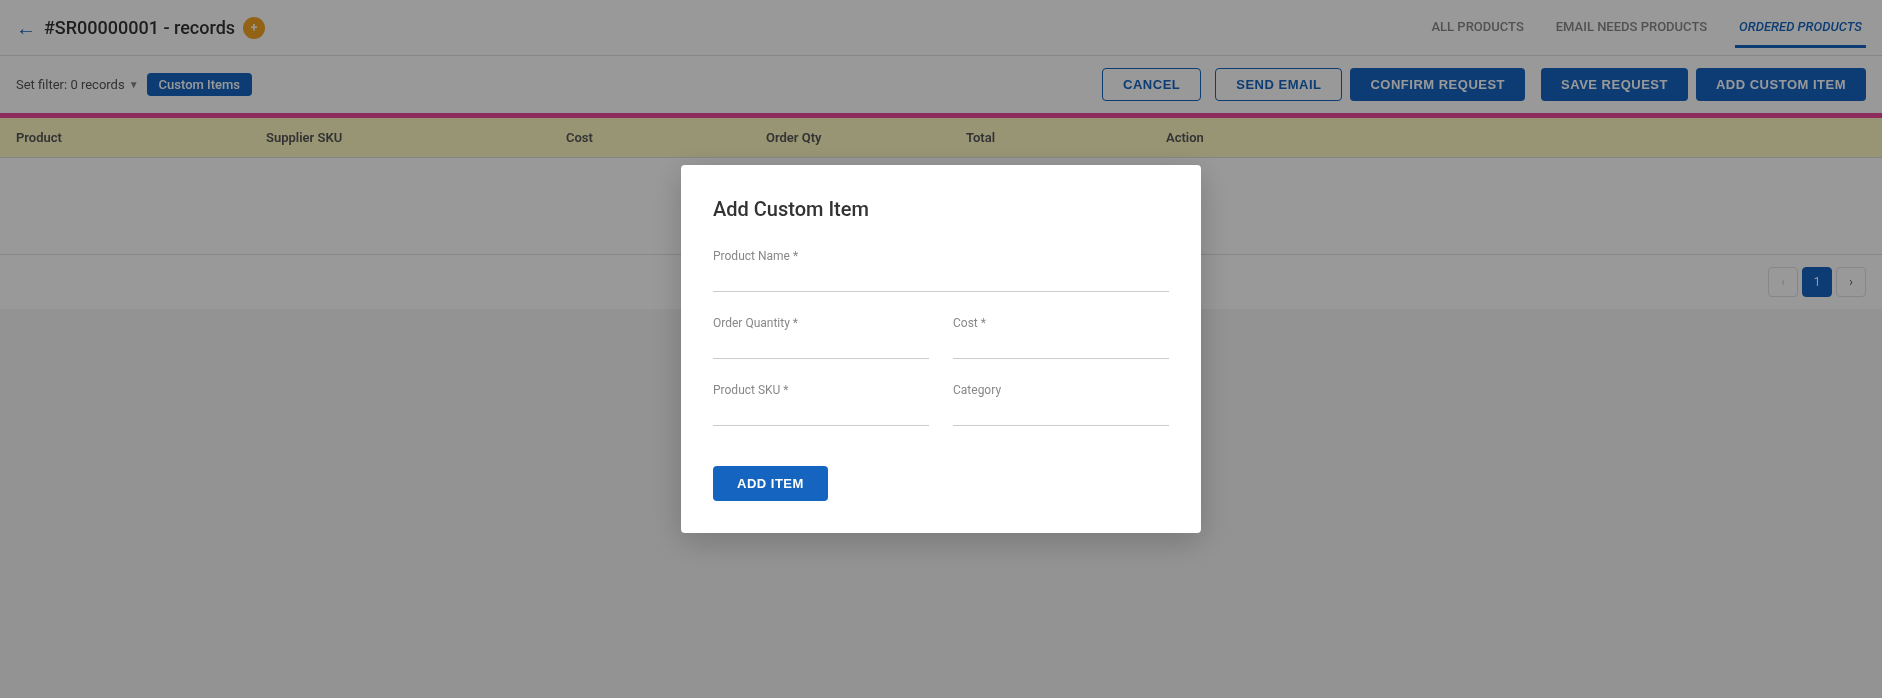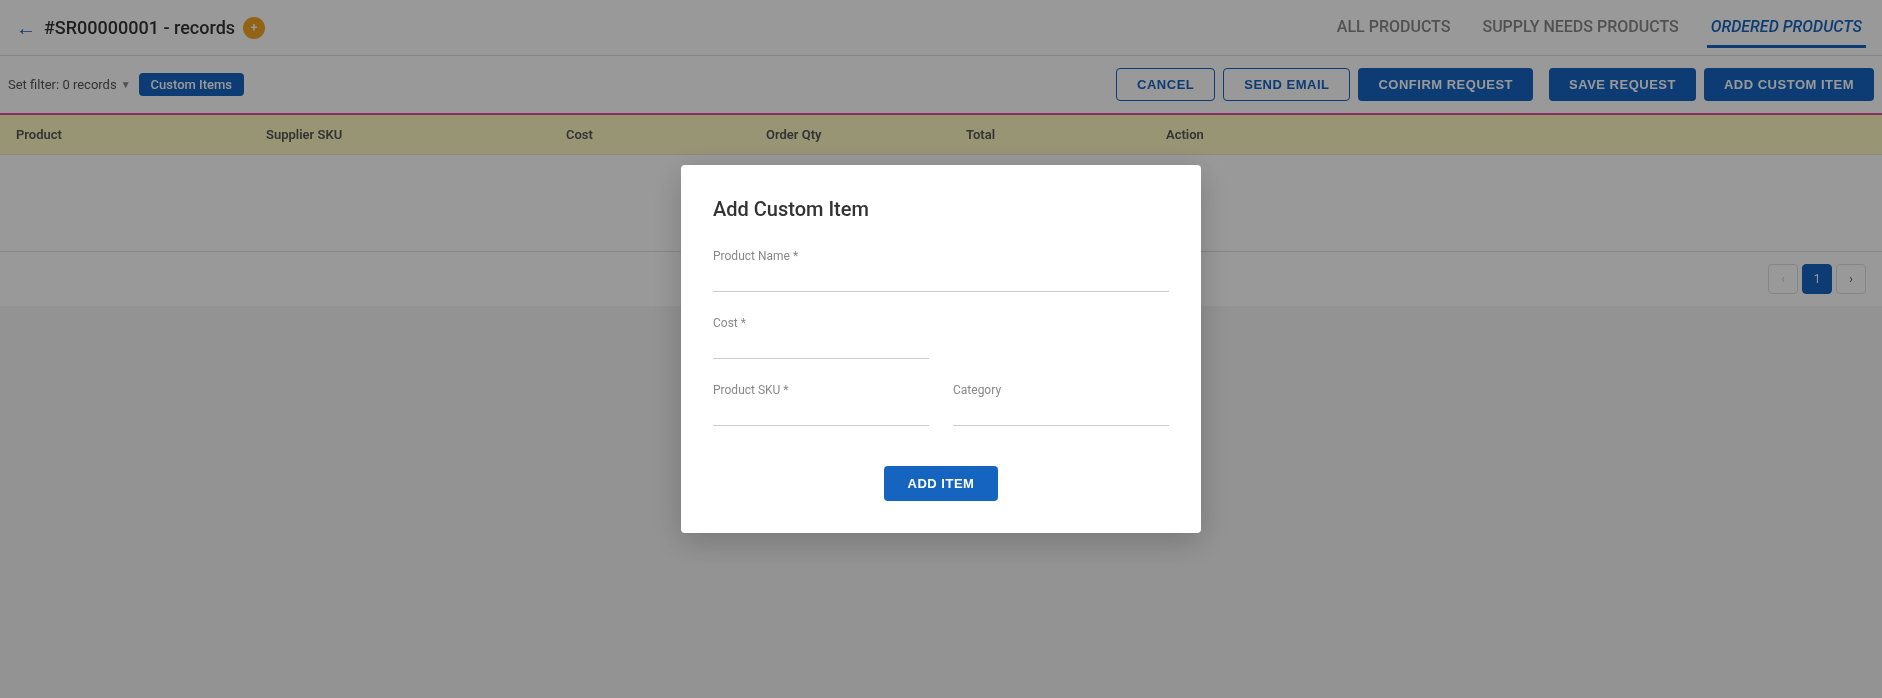--- a/index.html
+++ b/index.html
@@ -40,43 +40,43 @@
       font-size: 12px;
       font-weight: bold;
       cursor: pointer;
     }
     .header-nav {
       margin-left: auto;
       display: flex;
       gap: 24px;
     }
     .header-nav-item {
-      font-size: 16px;
+      font-size: 13px;
       font-weight: 500;
       color: #888;
       cursor: pointer;
       padding: 0 4px;
       height: 40px;
       display: flex;
       align-items: center;
       border-bottom: 3px solid transparent;
     }
     .header-nav-item.active {
       color: #1565c0;
       border-bottom: 3px solid #1565c0;
       font-style: italic;
     }
 
     
     .toolbar {
       display: flex;
       align-items: center;
       background: #fff;
-      padding: 12px 8px;
-      border-bottom: 2px solid #ec4899;
+      padding: 12px 16px;
+      border-bottom: 5px solid #ec4899;
       gap: 8px;
     }
     .filter-text {
       color: #555;
       font-size: 13px;
       display: flex;
       align-items: center;
       gap: 4px;
       cursor: pointer;
     }
@@ -110,20 +110,21 @@
     }
     .btn-cancel {
       background: #fff;
       color: #1565c0;
       border: 1px solid #1565c0;
     }
     .btn-send-email {
       background: #fff;
       color: #1565c0;
       border: 1px solid #1565c0;
+      margin-left: 6px;
     }
     .btn-confirm {
       background: #1565c0;
       color: #fff;
     }
     .btn-save {
       background: #1565c0;
       color: #fff;
       margin-left: 8px;
     }
@@ -233,21 +234,21 @@
       background: transparent;
       color: #333;
     }
     .modal-row {
       display: grid;
       grid-template-columns: 1fr 1fr;
       gap: 24px;
     }
     .modal-footer {
       display: flex;
-      justify-content: center;
+      justify-content: flex-start;
       margin-top: 16px;
     }
     .btn-add-item {
       background: #1565c0;
       color: #fff;
       padding: 10px 24px;
       border: none;
       border-radius: 4px;
       font-size: 13px;
       font-weight: 600;
@@ -258,21 +259,21 @@
   </style>
 </head>
 <body>
 
 <div class="header">
   <div class="header-back">←</div>
   <span class="header-title">#SR00000001 - records</span>
   <div class="header-badge">+</div>
   <nav class="header-nav">
     <div class="header-nav-item">ALL PRODUCTS</div>
-    <div class="header-nav-item">SUPPLY NEEDS PRODUCTS</div>
+    <div class="header-nav-item">EMAIL NEEDS PRODUCTS</div>
     <div class="header-nav-item active">ORDERED PRODUCTS</div>
   </nav>
 </div>
 
 <div class="toolbar">
   <div class="filter-text">
     <span>Set filter: 0 records</span>
     <span class="filter-chevron">▼</span>
   </div>
   <div class="custom-items-badge">Custom Items</div>
@@ -308,20 +309,24 @@
 <div class="overlay">
   <div class="modal">
     <div class="modal-title">Add Custom Item</div>
 
     <div class="modal-field">
       <label>Product Name *</label>
       <input type="text" style="">
     </div>
 
     <div class="modal-row">
+      <div class="modal-field">
+        <label>Order Quantity *</label>
+        <input type="text" style="">
+      </div>
       <div class="modal-field">
         <label>Cost *</label>
         <input type="text" style="">
       </div>
     </div>
 
     <div class="modal-row">
       <div class="modal-field">
         <label>Product SKU *</label>
         <input type="text" style="">

